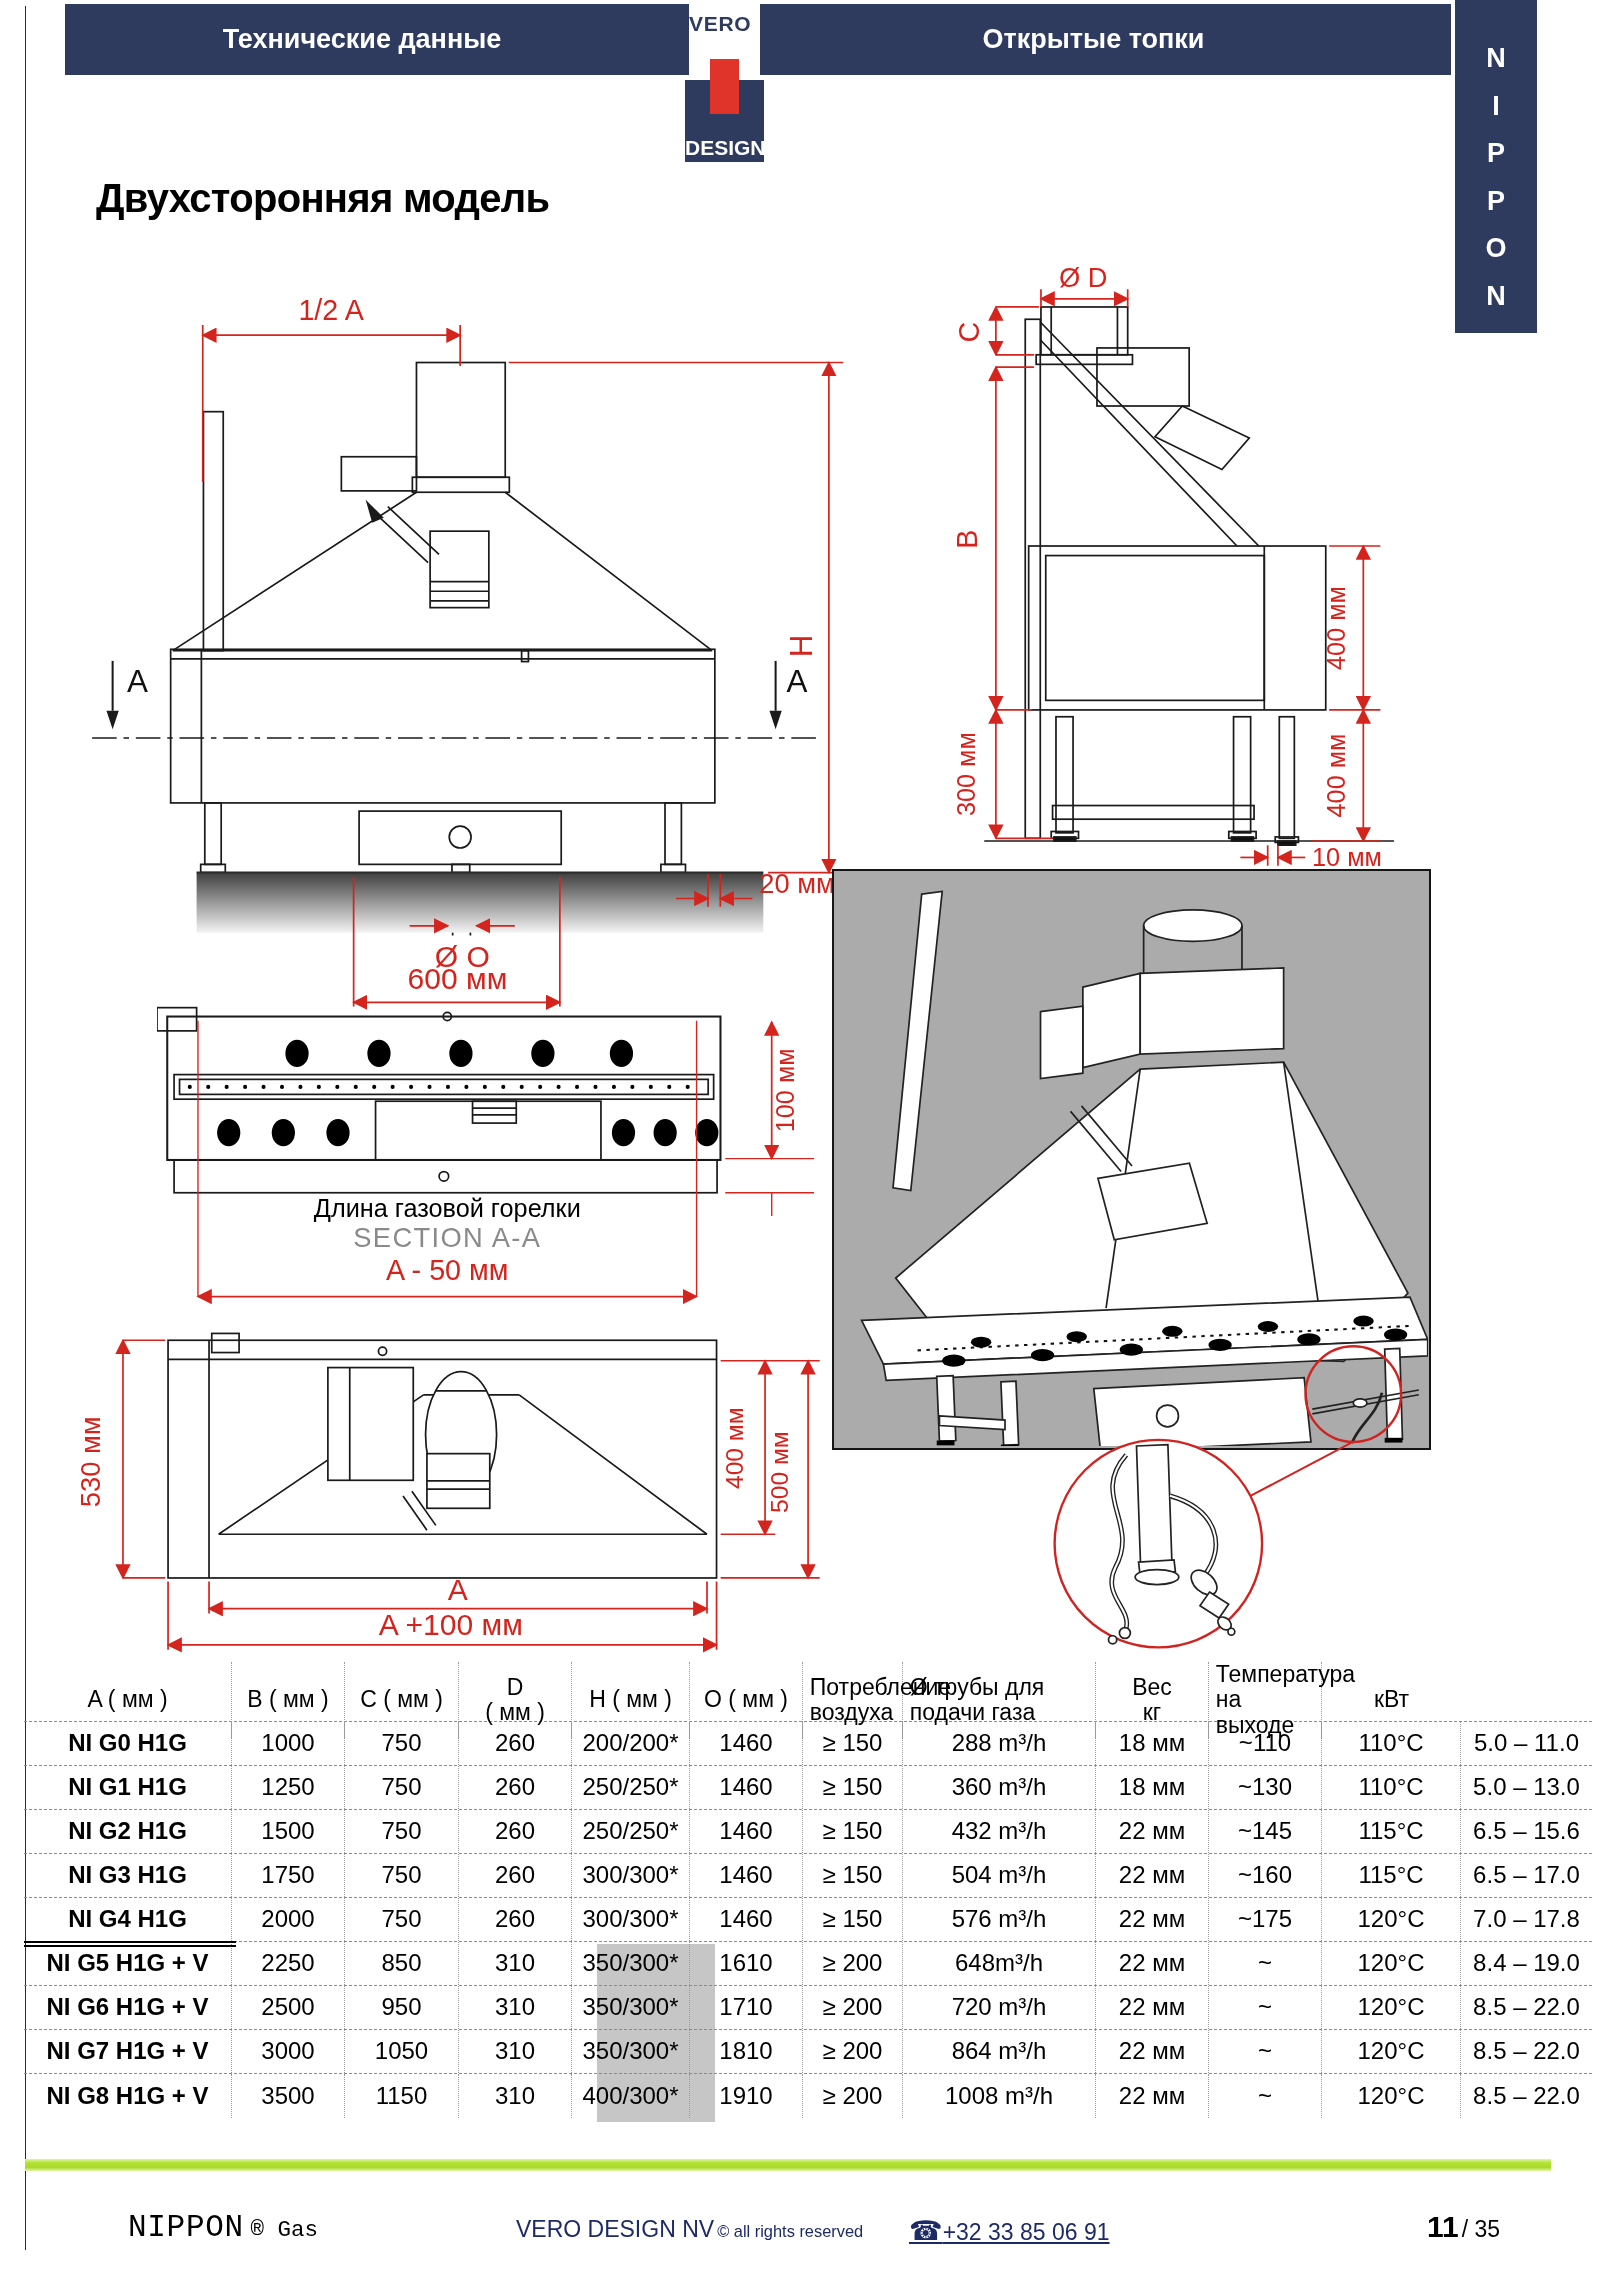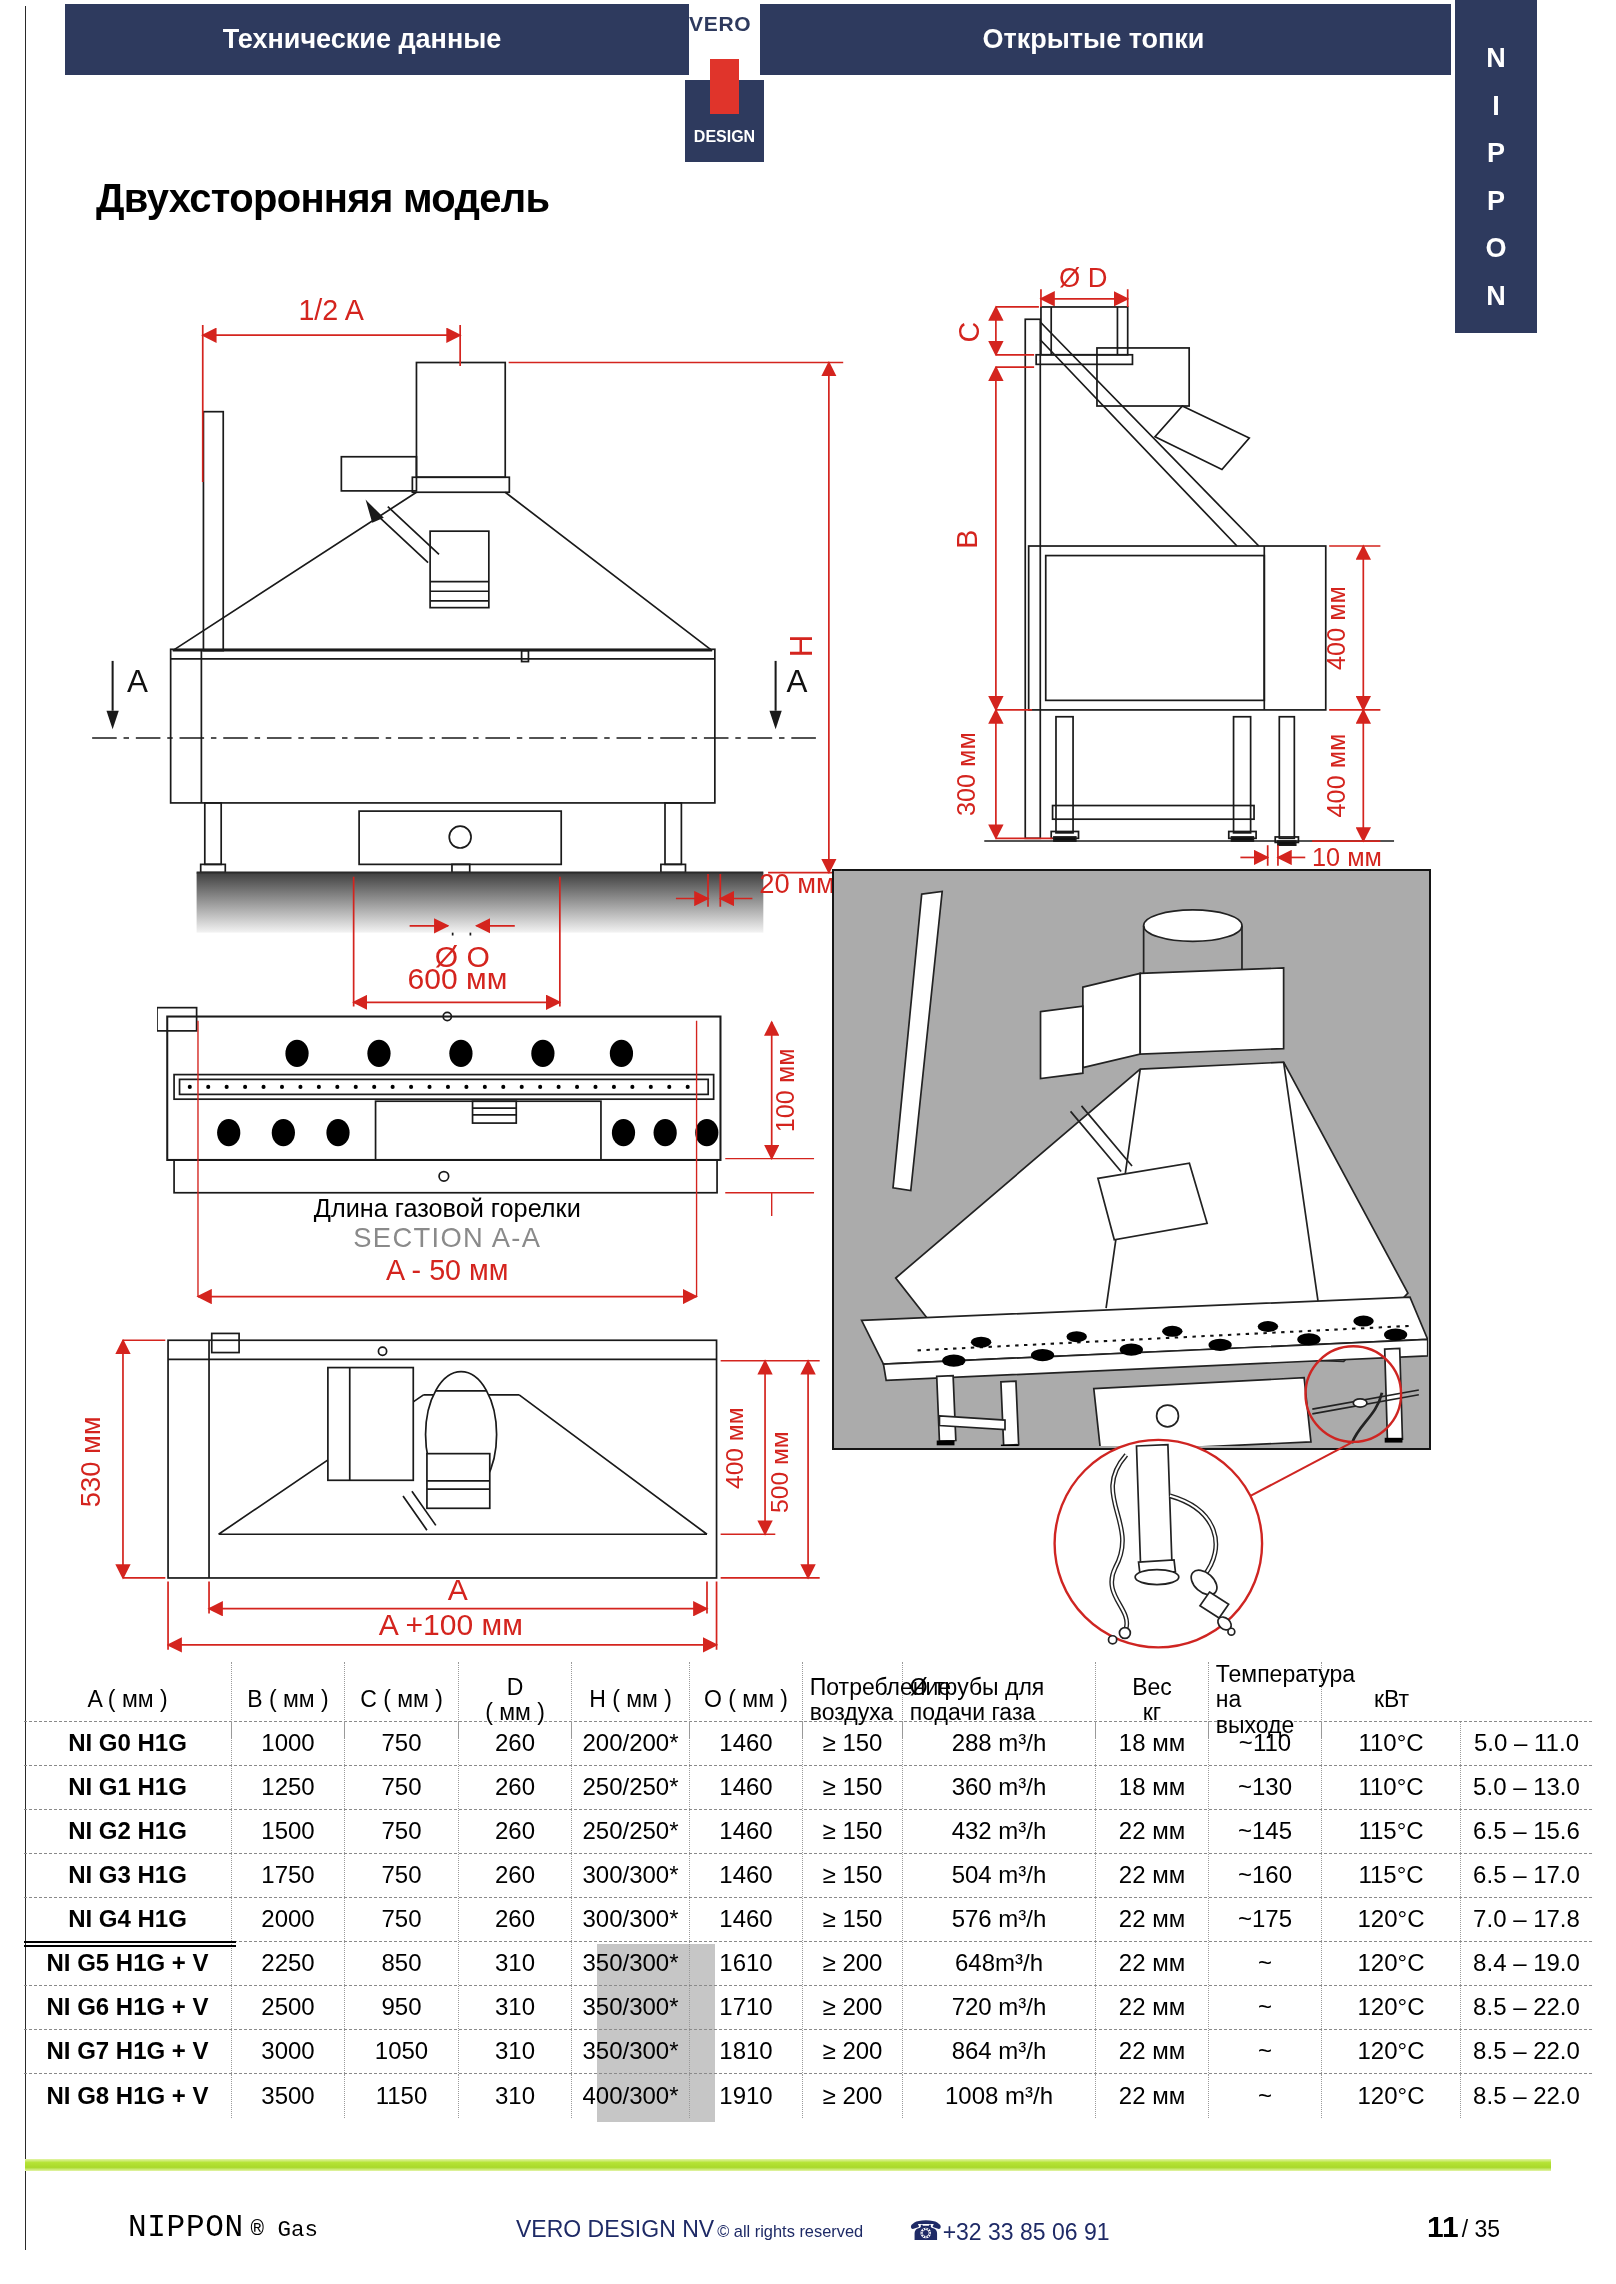--- a/index.html
+++ b/index.html
@@ -14,21 +14,21 @@
   .bar { position:absolute; left:65px; top:4.1px; width:1386px; height:71px; background:#2e3a5e; }
   .banner { position:absolute; color:#fff; font-weight:bold; font-size:27px; height:71px; top:4.1px;
             display:flex; align-items:center; justify-content:center; }
   .banner-left  { left:65px;  width:594px; }
   .banner-right { left:793px; width:601px; }
 
   .logo { position:absolute; left:685px; top:2.7px; width:79px; height:159px; }
   .logo-top { position:absolute; left:4.1px; top:0; width:71px; height:77px; background:#fff; text-align:left; }
   .logo-top span { display:inline-block; margin-top:9.6px; color:#2e3a5e; font-weight:bold; font-size:21px; letter-spacing:0.7px; }
   .logo-bottom { position:absolute; left:0; top:77px; width:79px; height:82px; background:#2e3a5e; text-align:center; }
-  .logo-bottom span { position:absolute; left:0; right:0; bottom:16px; color:#fff; font-weight:bold; font-size:16px; }
+  .logo-bottom span { position:absolute; left:0; right:0; bottom:2px; color:#fff; font-weight:bold; font-size:21px; }
   .logo-red { position:absolute; left:25px; top:56px; width:29px; height:55px; background:#e0342b; }
 
   .nippon { position:absolute; left:1455px; top:0; width:82px; height:333px; background:#2e3a5e;
             display:flex; flex-direction:column; align-items:center; padding-top:45px; gap:20.5px; }
   .nippon span { color:#fff; font-weight:bold; font-size:27px; line-height:1; }
 
   .page-title { position:absolute; left:96px; top:176px; font-size:40px; font-weight:bold; color:#000; letter-spacing:-0.7px; }
 
   svg text { font-family:"Liberation Sans", sans-serif; }
   .drw { position:absolute; }
@@ -57,21 +57,21 @@
 
   .green-rule { position:absolute; left:24.6px; top:2159px; width:1526px; height:11.6px;
                 background:linear-gradient(180deg,#e3f4a8 0%,#b5e335 30%,#a9d92b 70%,#e3f4a8 100%); }
 
   .footer-brand { position:absolute; left:128px; top:2210px; color:#000;font-family:Liberation Mono, monospace; }
   .footer-brand .b1 { font-size:31px; letter-spacing:0.7px; }
   .footer-brand .b2 { font-size:22.5px; }
   .footer-company { position:absolute; left:516px; top:2216px; color:#1e2a66; }
   .footer-company .c1 { font-size:23px; }
   .footer-company .c2 { font-size:16.4px; }
-  .footer-phone { position:absolute; left:909px; top:2215px; color:#1e2a66; font-size:23px; }
+  .footer-phone { position:absolute; left:909px; top:2215px; color:#1e2a66; font-size:23px;text-decoration:underline; }
   .footer-phone .ph-icon { font-size:27px; }
   .footer-page { position:absolute; left:1427px; top:2210px; color:#000; }
   .footer-page .p1 { font-size:30px; font-weight:bold; }
   .footer-page .p2 { font-size:23px; }
 </style>
 </head>
 <body>
 
 <div class="page">
 

